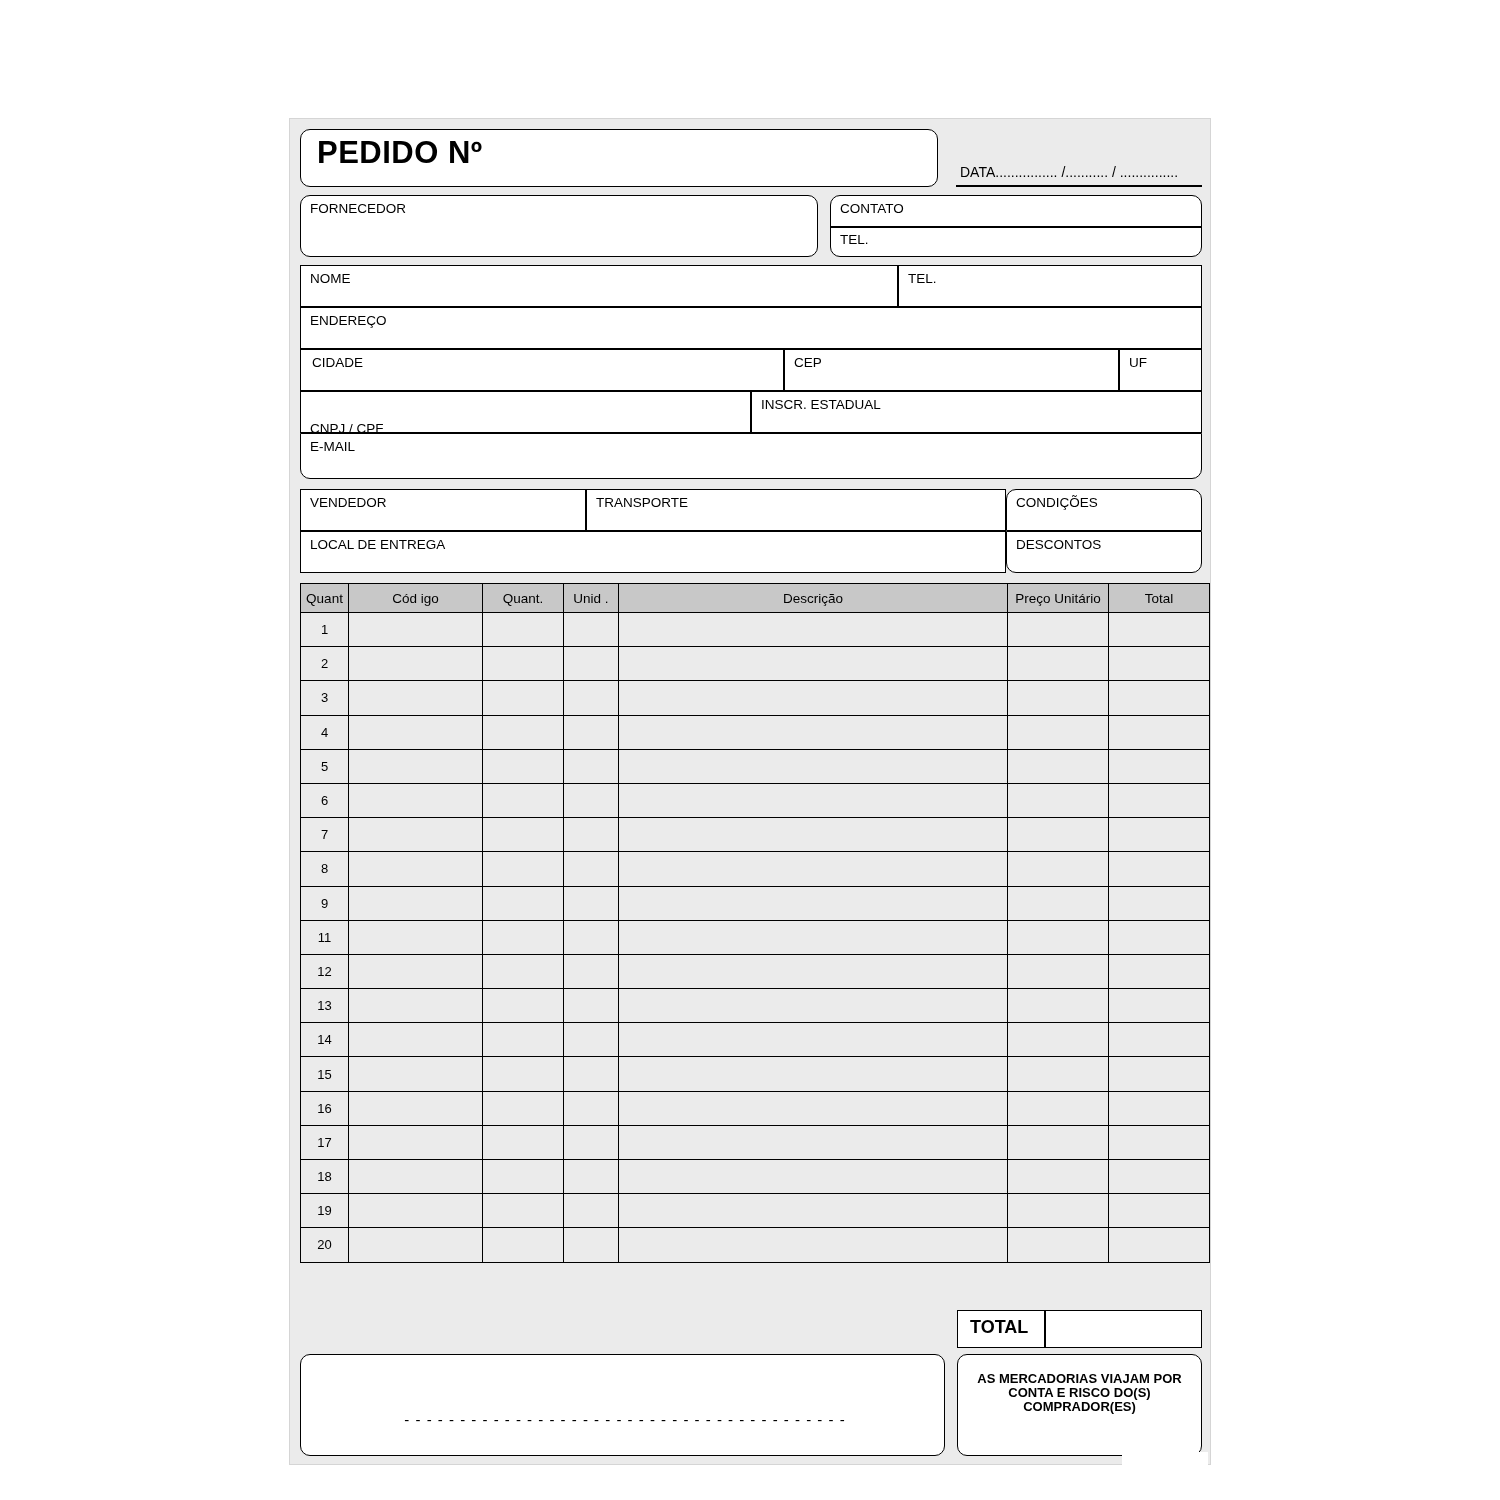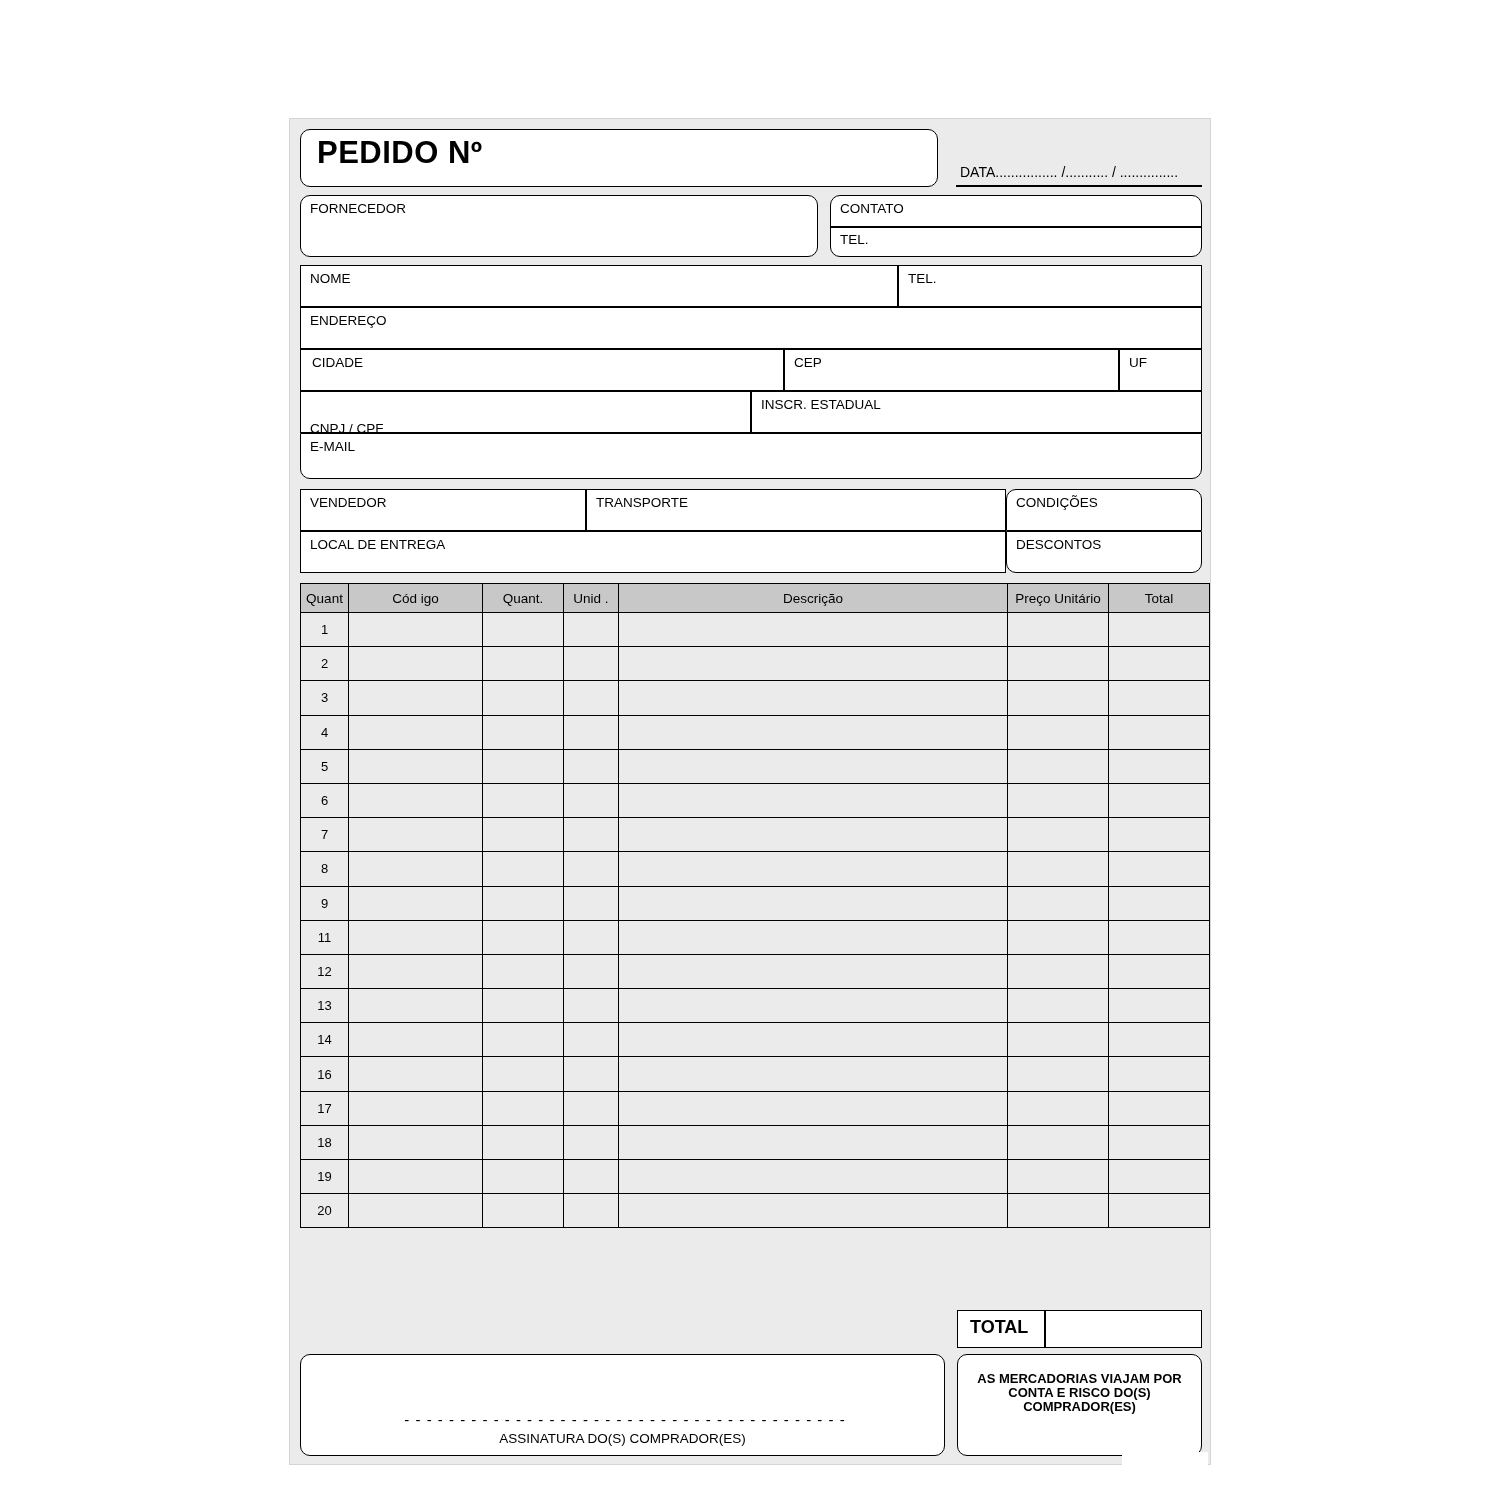--- a/index.html
+++ b/index.html
@@ -245,20 +245,29 @@
           <tr>
               <td class="item-no">14</td>
               <td></td>
               <td></td>
               <td></td>
               <td></td>
               <td></td>
               <td></td>
             </tr>
           <tr>
+              <td class="item-no">15</td>
+              <td></td>
+              <td></td>
+              <td></td>
+              <td></td>
+              <td></td>
+              <td></td>
+            </tr>
+          <tr>
               <td class="item-no">16</td>
               <td></td>
               <td></td>
               <td></td>
               <td></td>
               <td></td>
               <td></td>
             </tr>
           <tr>
               <td class="item-no">17</td>
@@ -298,21 +307,20 @@
             </tr>
         </tbody>
       </table>
 
       <div class="total-lbl-bx"></div>
       <div class="total-val-bx"></div>
       <div class="lbl total-txt">TOTAL</div>
 
       <div class="bx assinatura"></div>
       <div class="dashes">- - - - - - - - - - - - - - - - - - - - - - - - - - - - - - - - - - - - - - - -</div>
-      <div class="assin-txt">ASSINATURA DO(S) COMPRADOR(ES)</div>
 
       <div class="bx mercadorias"></div>
       <div class="merc-txt">AS MERCADORIAS VIAJAM POR CONTA E RISCO DO(S) COMPRADOR(ES)</div>
 
     </div>
   </div>
 
   <div class="logo">
     
     

